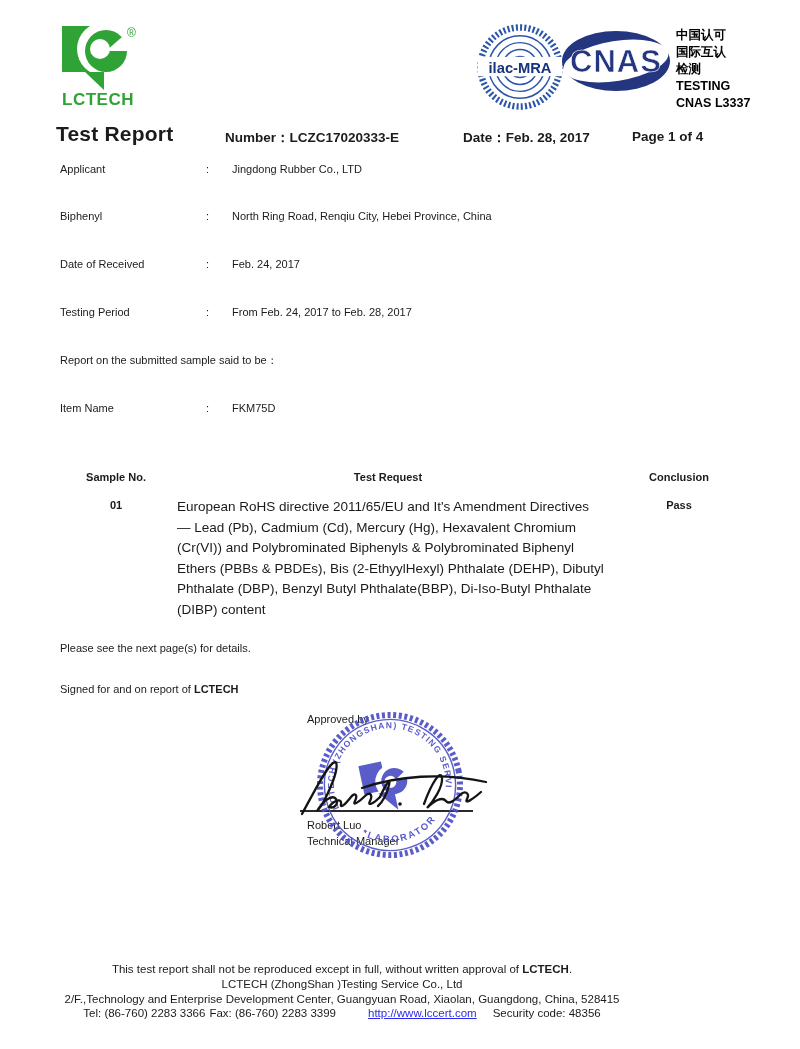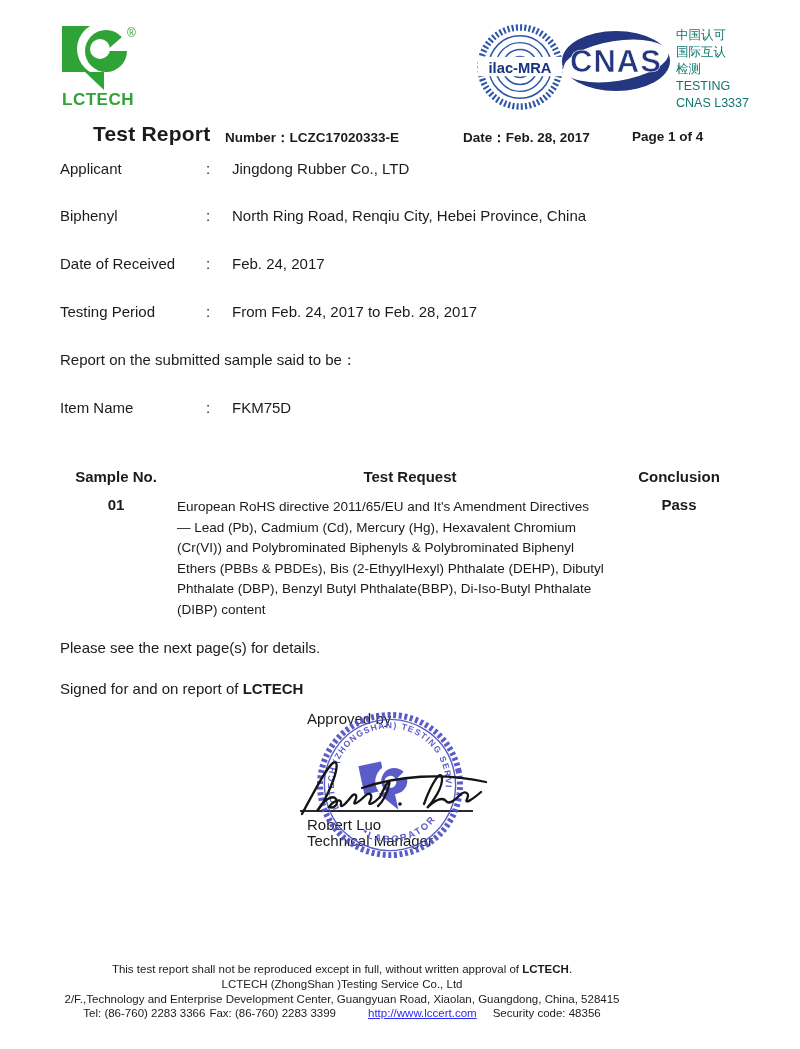--- a/index.html
+++ b/index.html
@@ -1,29 +1,29 @@
 <!DOCTYPE html>
 <html><head>
 <meta charset="utf-8">
 <style>
   html,body{margin:0;padding:0;background:#ffffff;}
   #page{position:relative;width:800px;height:1049px;background:#ffffff;overflow:hidden;
         font-family:"Liberation Sans",sans-serif;color:#1b1b1b;}
   .abs{position:absolute;}
   .b{font-weight:bold;}
-  .t13{font-size:15px;line-height:16px;}
+  .t13{font-size:11px;line-height:16px;}
   .green{color:#2fa335;}
-  .title{font-size:21px;font-weight:bold;letter-spacing:.2px;margin-left:37px;}
+  .title{font-size:21px;font-weight:bold;letter-spacing:.2px;}
   .hmeta{font-size:13.5px;font-weight:bold;}
   .center{text-align:center;}
   .reqline{font-size:13.5px;line-height:20.6px;}
   .sigline{background:#2a2a2a;height:2px;}
   .footer{font-size:11.5px;line-height:14.8px;text-align:center;width:684px;color:#1b1b1b;}
   .link{color:#2b2bed;text-decoration:underline;}
-  .certlines div{font-size:12.5px;font-weight:normal;line-height:17px;color:#0f766e;}
+  .certlines div{font-size:12.5px;font-weight:bold;line-height:17px;color:#000000;}
   .logo-text{font-size:17px;font-weight:bold;letter-spacing:.5px;}
   .stamp{opacity:.92;}
 </style>
 </head>
 <body>
 
 <div id="page">
 
   <svg class="abs" style="left:58px;top:20px" width="72" height="70" viewBox="0 0 72 70">
     <rect x="4" y="6" width="38" height="46" fill="#2fa335"></rect>
@@ -85,21 +85,21 @@
   <div class="abs t13" style="left:206px;top:304px">:</div>
   <div class="abs t13" style="left:232px;top:304px">From Feb. 24, 2017 to Feb. 28, 2017</div>
 
   <div class="abs t13" style="left:60px;top:352px">Report on the submitted sample said to be：</div>
 
   <div class="abs t13" style="left:60px;top:400px">Item Name</div>
   <div class="abs t13" style="left:206px;top:400px">:</div>
   <div class="abs t13" style="left:232px;top:400px">FKM75D</div>
 
   <div class="abs t13 b center" style="left:60px;top:469px;width:112px">Sample No.</div>
-  <div class="abs t13 b center" style="left:184px;top:469px;width:452px">Test Request</div>
+  <div class="abs t13 b center" style="left:162px;top:469px;width:452px">Test Request</div>
   <div class="abs t13 b center" style="left:638px;top:469px;width:82px">Conclusion</div>
 
   <div class="abs t13 b center" style="left:60px;top:497px;width:112px">01</div>
   <div class="abs" style="left:177px;top:497px;width:452px">
     <div class="reqline">European RoHS directive 2011/65/EU and It's Amendment Directives</div>
     <div class="reqline">— Lead (Pb), Cadmium (Cd), Mercury (Hg), Hexavalent Chromium</div>
     <div class="reqline">(Cr(VI)) and Polybrominated Biphenyls &amp; Polybrominated Biphenyl</div>
     <div class="reqline">Ethers (PBBs &amp; PBDEs), Bis (2-EthyylHexyl) Phthalate (DEHP), Dibutyl</div>
     <div class="reqline">Phthalate (DBP), Benzyl Butyl Phthalate(BBP), Di-Iso-Butyl Phthalate</div>
     <div class="reqline">(DIBP) content</div>

